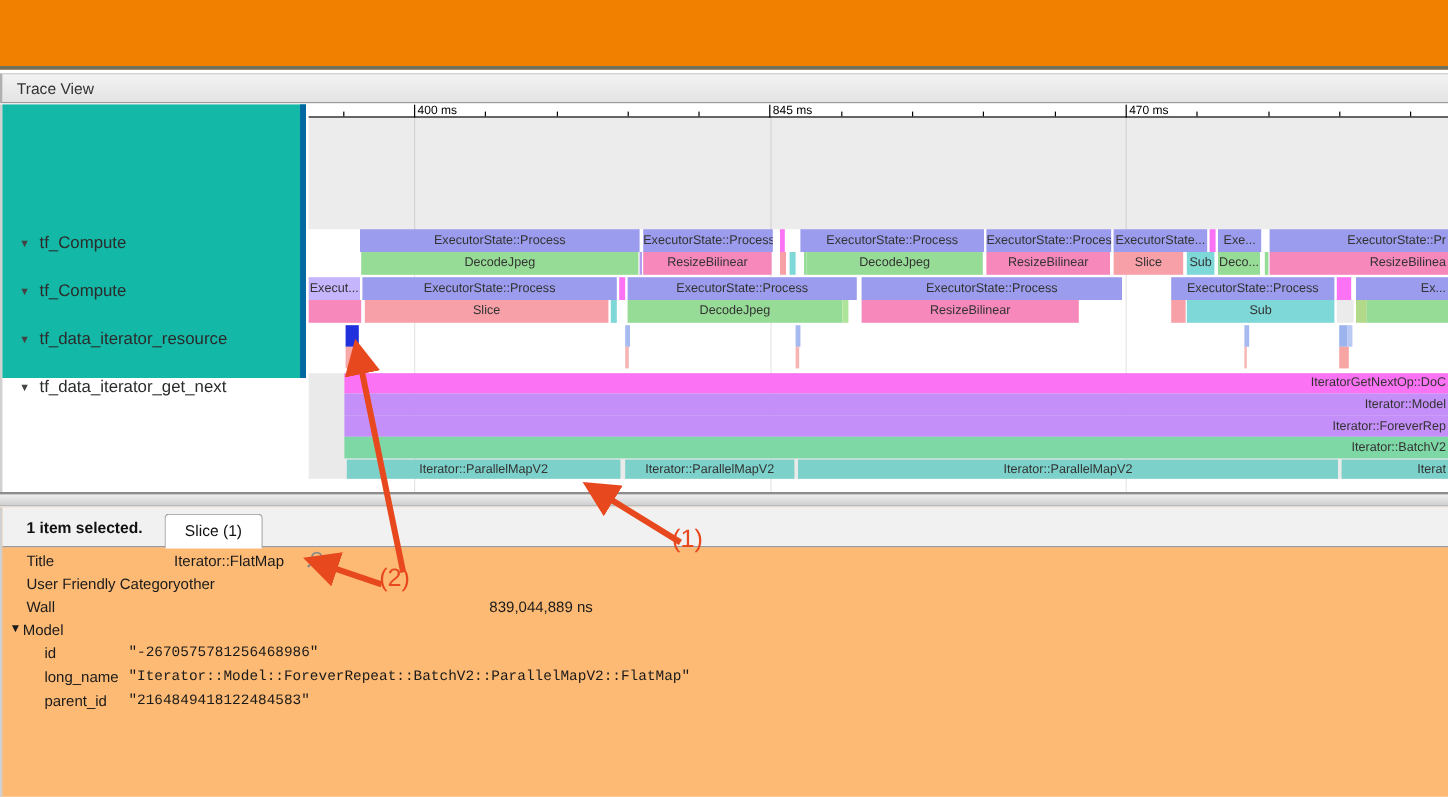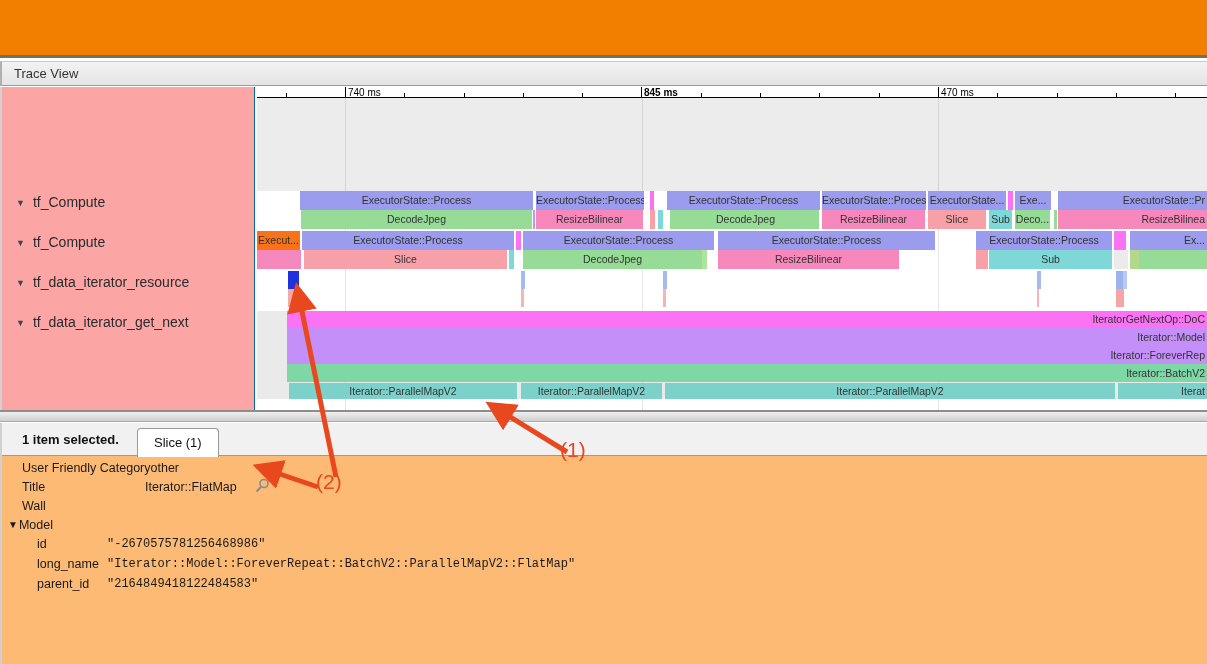--- a/index.html
+++ b/index.html
@@ -8,21 +8,21 @@
 
   
   .orange-bar { position:absolute; left:0; top:0; width:1207px; height:58px; background:#f28000; border-bottom:3px solid #70705e; }
 
   
   .tv-header { position:absolute; left:0; top:61px; width:1207px; height:25px; background:linear-gradient(#f2f2f2,#e4e4e4); border-top:1px solid #c9c9c9; border-bottom:1px solid #9a9a9a; border-left:2px solid #b0b0b0; }
   .tv-header span { position:absolute; left:12px; top:4px; font-size:13px; color:#333; }
 
   
   .timeline { position:absolute; left:0; top:87px; width:1207px; height:323px; background:#fff; border-left:2px solid #d0d0d0; }
-  .track-panel { position:absolute; left:0; top:0; width:253px; height:323px; background:#fca5a5; border-right:1px solid #0369a1; }
+  .track-panel { position:absolute; left:0; top:0; width:253px; height:228px; background:#14b8a6; border-right:5px solid #0369a1; }
   .track-label { position:absolute; left:14px; font-size:14px; color:#2b2b2b; white-space:nowrap; cursor:pointer; }
   .track-label .tri { font-size:9px; color:#444; margin-right:8px; vertical-align:1px; }
 
   .canvas { position:absolute; left:255px; top:0; width:952px; height:323px; overflow:hidden; background:#fff; }
   .ruler { position:absolute; left:0; top:0; width:952px; height:11px; background:#fff; border-bottom:1px solid #000; z-index:3; }
   .tick-minor { position:absolute; bottom:0; width:1px; height:4px; background:#000; }
   .tick-major { position:absolute; top:0; width:1px; height:11px; background:#000; }
   .tick-label { position:absolute; top:0; font-size:10px; color:#000; white-space:nowrap; }
   .grid-line { position:absolute; width:1px; background:rgba(0,0,0,0.10); z-index:0; }
   .bg-rect { position:absolute; z-index:0; }
@@ -71,27 +71,27 @@
     <div class="track-panel" id="track-panel">
         <div class="track-label" style="top: 107px;"><span class="tri">▼</span><span>tf_Compute</span></div>
         <div class="track-label" style="top: 147px;"><span class="tri">▼</span><span>tf_Compute</span></div>
         <div class="track-label" style="top: 187px; text-align: right;"><span class="tri">▼</span><span>tf_data_iterator_resource</span></div>
         <div class="track-label" style="top: 227px;"><span class="tri">▼</span><span>tf_data_iterator_get_next</span></div>
       </div>
     <div class="canvas" id="canvas">
       <div class="ruler" id="ruler">
           <div class="tick-minor" style="left: 29px;"></div>
           <div class="tick-major" style="left: 88px;"></div>
-          <div class="tick-label" style="left: 91px;">740 ms</div>
+          <div class="tick-label" style="left: 91px;">400 ms</div>
           <div class="tick-minor" style="left: 147px;"></div>
           <div class="tick-minor" style="left: 207px;"></div>
           <div class="tick-minor" style="left: 266px;"></div>
           <div class="tick-minor" style="left: 325px;"></div>
           <div class="tick-major" style="left: 384px;"></div>
-          <div class="tick-label" style="left: 387px; font-weight: bold;">845 ms</div>
+          <div class="tick-label" style="left: 387px;">845 ms</div>
           <div class="tick-minor" style="left: 444px;"></div>
           <div class="tick-minor" style="left: 503px;"></div>
           <div class="tick-minor" style="left: 562px;"></div>
           <div class="tick-minor" style="left: 622px;"></div>
           <div class="tick-major" style="left: 681px;"></div>
           <div class="tick-label" style="left: 684px;">470 ms</div>
           <div class="tick-minor" style="left: 740px;"></div>
           <div class="tick-minor" style="left: 800px;"></div>
           <div class="tick-minor" style="left: 859px;"></div>
           <div class="tick-minor" style="left: 918px;"></div>
@@ -116,21 +116,21 @@
         <div class="slice" style="left: 393px; top: 123px; width: 5px; height: 19px; line-height: 19px; background: rgb(248, 160, 168);"></div>
         <div class="slice" style="left: 401px; top: 123px; width: 5px; height: 19px; line-height: 19px; background: rgb(126, 216, 216);"></div>
         <div class="slice" style="left: 413px; top: 123px; width: 2px; height: 19px; line-height: 19px; background: rgb(150, 220, 150);"></div>
         <div class="slice" style="left: 415px; top: 123px; width: 147px; height: 19px; line-height: 19px; background: rgb(150, 220, 150);">DecodeJpeg</div>
         <div class="slice" style="left: 565px; top: 123px; width: 103px; height: 19px; line-height: 19px; background: rgb(247, 136, 187);">ResizeBilinear</div>
         <div class="slice" style="left: 671px; top: 123px; width: 58px; height: 19px; line-height: 19px; background: rgb(248, 160, 168);">Slice</div>
         <div class="slice" style="left: 732px; top: 123px; width: 23px; height: 19px; line-height: 19px; background: rgb(126, 216, 216);">Sub</div>
         <div class="slice" style="left: 758px; top: 123px; width: 35px; height: 19px; line-height: 19px; background: rgb(150, 220, 150);">Deco...</div>
         <div class="slice" style="left: 797px; top: 123px; width: 3px; height: 19px; line-height: 19px; background: rgb(150, 220, 150);"></div>
         <div class="slice r" style="left: 801px; top: 123px; width: 151px; height: 19px; line-height: 19px; background: rgb(247, 136, 187);">ResizeBilinea</div>
-        <div class="slice" style="left: 0px; top: 144px; width: 43px; height: 19px; line-height: 19px; background: #f97316;">Execut...</div>
+        <div class="slice" style="left: 0px; top: 144px; width: 43px; height: 19px; line-height: 19px; background: #c4b5fd;">Execut...</div>
         <div class="slice" style="left: 45px; top: 144px; width: 212px; height: 19px; line-height: 19px; background: rgb(156, 156, 238);">ExecutorState::Process</div>
         <div class="slice" style="left: 259px; top: 144px; width: 5px; height: 19px; line-height: 19px; background: rgb(251, 114, 245);"></div>
         <div class="slice" style="left: 266px; top: 144px; width: 191px; height: 19px; line-height: 19px; background: rgb(156, 156, 238);">ExecutorState::Process</div>
         <div class="slice" style="left: 461px; top: 144px; width: 217px; height: 19px; line-height: 19px; background: rgb(156, 156, 238);">ExecutorState::Process</div>
         <div class="slice" style="left: 719px; top: 144px; width: 136px; height: 19px; line-height: 19px; background: rgb(156, 156, 238);">ExecutorState::Process</div>
         <div class="slice" style="left: 857px; top: 144px; width: 12px; height: 19px; line-height: 19px; background: rgb(251, 114, 245);"></div>
         <div class="slice r" style="left: 873px; top: 144px; width: 79px; height: 19px; line-height: 19px; background: rgb(156, 156, 238);">Ex...</div>
         <div class="slice" style="left: 0px; top: 163px; width: 44px; height: 19px; line-height: 19px; background: rgb(247, 136, 187);"></div>
         <div class="slice" style="left: 47px; top: 163px; width: 203px; height: 19px; line-height: 19px; background: rgb(248, 160, 168);">Slice</div>
         <div class="slice" style="left: 252px; top: 163px; width: 5px; height: 19px; line-height: 19px; background: rgb(126, 216, 216);"></div>
@@ -166,32 +166,33 @@
 
   <div class="splitter"></div>
 
   <div class="bottom">
     <div class="tabstrip">
       <span class="selected-count">1 item selected.</span>
       <span class="tab">Slice (1)</span>
     </div>
     <div class="detail-rows">
       <div class="drow">
-        <span class="lbl">User Friendly Category</span>
-        <span class="val">other</span>
-      </div>
-      <div class="drow">
         <span class="lbl">Title</span>
         <span class="val"><span>Iterator::FlatMap</span><span class="mag-icon"><svg width="15" height="15" viewBox="0 0 15 15">
                 <circle cx="9" cy="5.5" r="4" fill="none" stroke="#8a8a8a" stroke-width="1.6"></circle>
                 <line x1="6" y1="9" x2="1.5" y2="13.5" stroke="#8a8a8a" stroke-width="1.8"></line>
               </svg></span></span>
       </div>
       <div class="drow">
+        <span class="lbl">User Friendly Category</span>
+        <span class="val">other</span>
+      </div>
+      <div class="drow">
         <span class="lbl">Wall</span>
+        <span class="val num">839,044,889 ns</span>
       </div>
       <div class="args-header">
         <span class="tri">▼</span>
           <span>Model</span>
       </div>
       <div class="arow">
         <span class="key">id</span>
         <span class="aval">"-2670575781256468986"</span>
       </div>
       <div class="arow">

